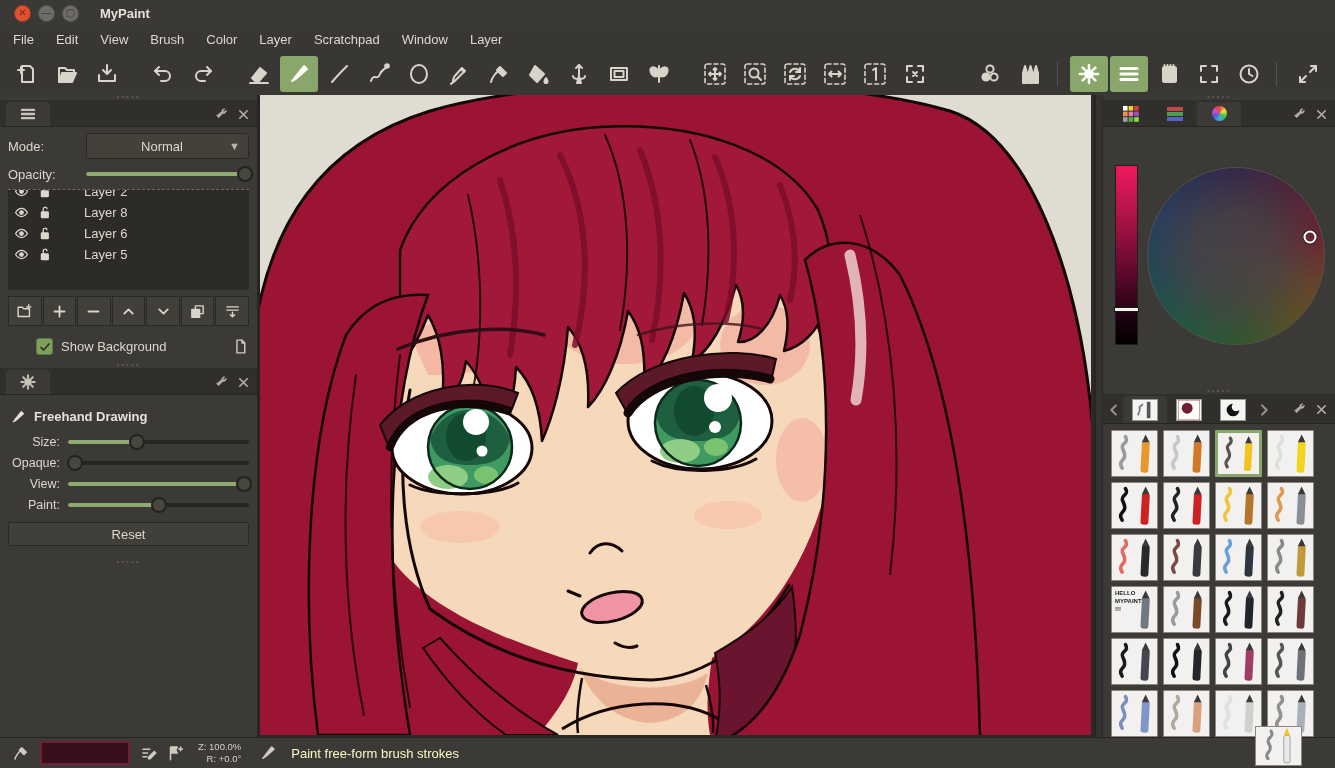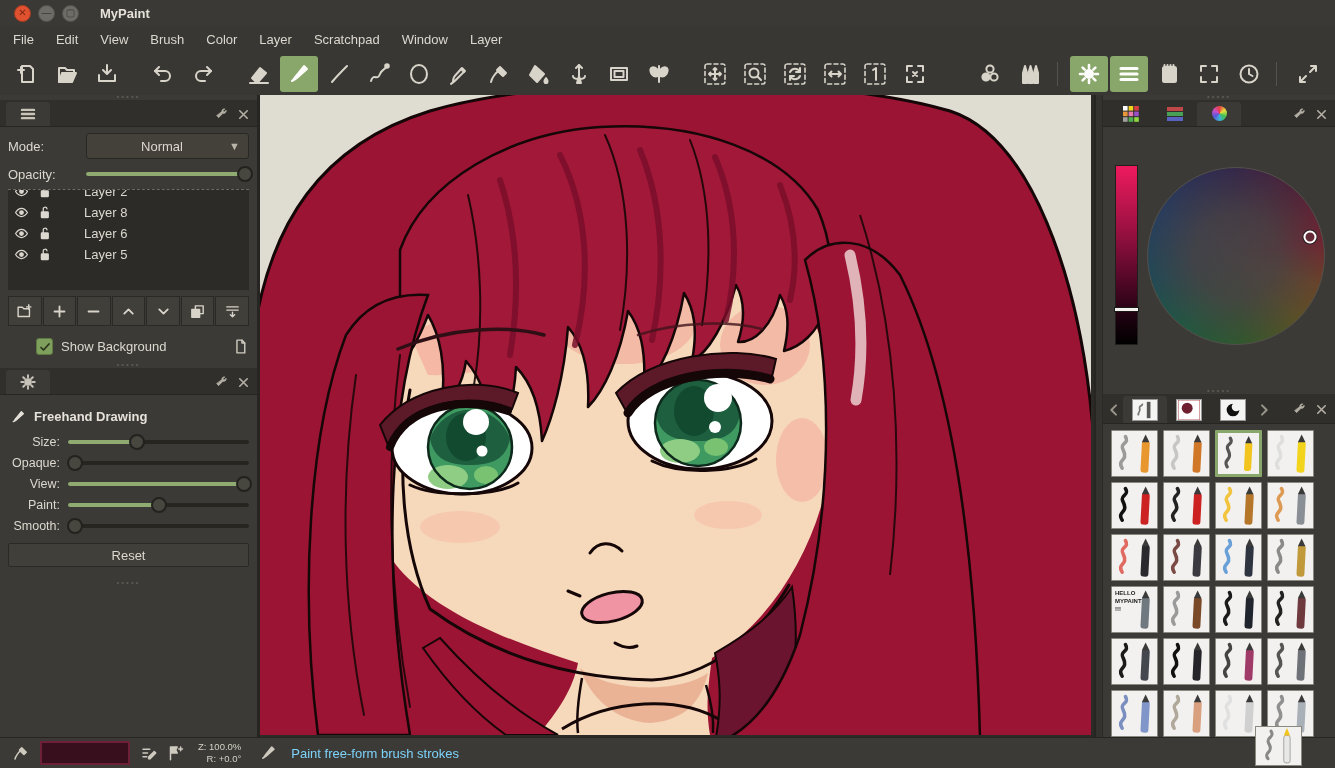--- a/index.html
+++ b/index.html
@@ -125,21 +125,21 @@
   .bcell .htxt { position:absolute; top:3px; left:3px; font-size:6px; font-weight:bold; color:#222; line-height:1.3;
                  white-space:pre-line; }
 
   
   .statusbar { position:absolute; left:0; bottom:0; width:1335px; height:31px; background:#3b3a36;
                border-top:1px solid #262522; display:flex; align-items:center; padding:0 8px; }
   .statusbar svg { width:18px; height:18px; }
   .sb-icon { color:#cfcabf; display:flex; align-items:center; justify-content:center; width:26px; }
   .swatch { width:90px; height:24px; border:2px solid #6e2038; background:#38101d; margin:0 6px; }
   .zr { font-size:9.5px; line-height:1.25; text-align:right; margin:0 14px 0 10px; color:#d6d2c8; }
-  .hint { margin-left:10px; color:#7dd3fc; }
+  .hint { margin-left:10px; color:#fef9c3; }
   .brush-preview { position:absolute; right:33px; bottom:2px; width:47px; height:40px; background:#f2f1ef;
                    border:1px solid #8b887f; }
   .brush-preview svg { width:100%; height:100%; }
   .sb-indicator { position:absolute; right:6px; bottom:6px; color:#cfcabf; }
 </style>
 </head>
 <body>
 
 <div class="app">
 
@@ -668,28 +668,20 @@
                 <div class="fill" style="width:97%"></div>
                 <div class="knob" style="left:97%"></div>
               </div>
             </div>
             <div class="srow">
               <label>Paint:</label>
               <div class="slider">
                 <div class="track"></div>
                 <div class="fill" style="width:50%"></div>
                 <div class="knob" style="left:50%"></div>
-              </div>
-            </div>
-            <div class="srow">
-              <label>Smooth:</label>
-              <div class="slider">
-                <div class="track"></div>
-                <div class="fill" style="width:4%"></div>
-                <div class="knob" style="left:4%"></div>
               </div>
             </div>
           </div>
         <div class="reset-btn">Reset</div>
       </div>
       <div class="grip" style="margin-top:14px">•••••</div>
     </div>
 
     <div class="canvas-area">
       <svg class="artwork" width="831" height="640" viewBox="0 0 831 640">

